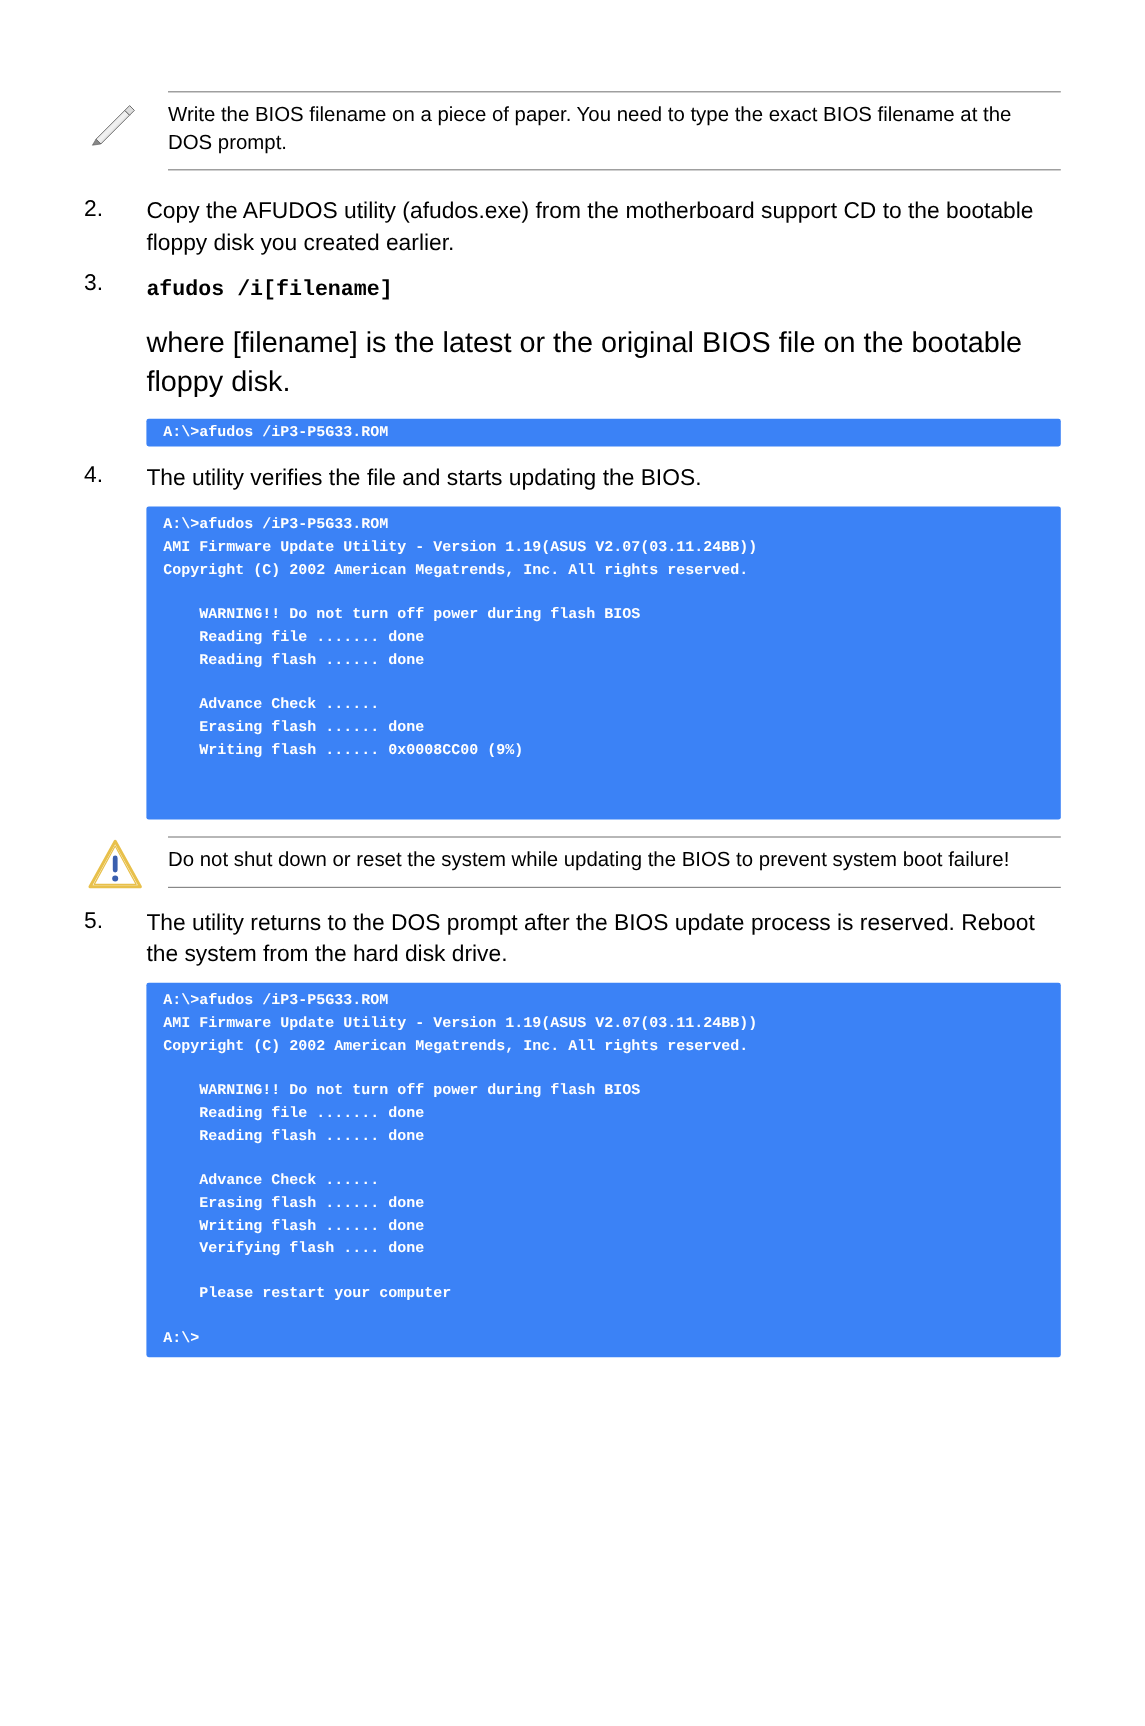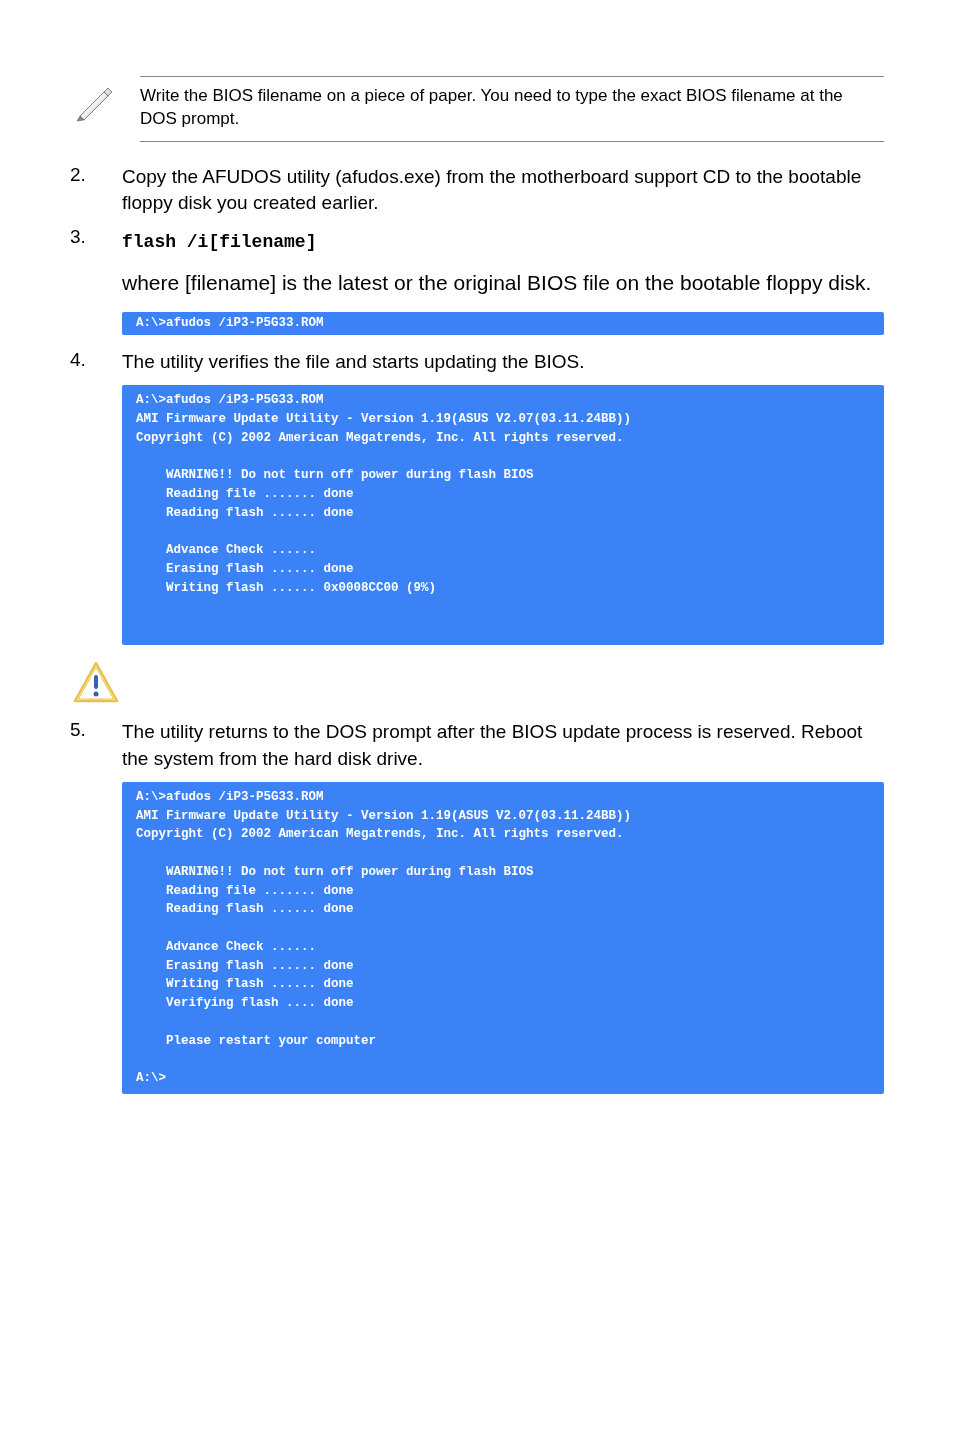--- a/index.html
+++ b/index.html
@@ -6,21 +6,21 @@
   html, body { width: 954px; height: 1438px; background: #fff; font-family: Arial, Helvetica, sans-serif; color: #000; }
   .page { padding: 40px 70px 20px 70px; position: relative; height: 100%; margin-top: 36px; }
   .callout { display: flex; align-items: flex-start; gap: 18px; margin-bottom: 8px; }
   .callout .icon { width: 52px; flex-shrink: 0; display: flex; justify-content: center; align-items: flex-start; padding-top: 2px; }
   .callout .body { flex: 1; border-top: 1px solid #888; border-bottom: 1px solid #888; padding: 8px 0 10px 0; font-size: 17px; line-height: 1.35; }
   .steps { margin-top: 22px; }
   .step { display: flex; gap: 20px; margin-bottom: 10px; }
   .step .num { width: 32px; font-size: 19px; flex-shrink: 0; }
   .step .body { flex: 1; font-size: 19px; line-height: 1.38; }
   .mono { font-family: "Courier New", Courier, monospace; font-weight: bold; font-size: 18px; display: block; margin-top: 4px; }
-  .para-indent { margin-left: 52px; font-size: 21px; line-height: 1.38; margin-top: 14px; margin-bottom: 14px; }
+  .para-indent { margin-left: 52px; font-size: 24px; line-height: 1.38; margin-top: 14px; margin-bottom: 14px; }
   .term { background: #3b82f6; color: #fff; font-family: "Courier New", Courier, monospace; font-size: 12.5px; font-weight: bold; line-height: 1.5; padding: 6px 14px 6px 14px; margin: 8px 0 14px 52px; white-space: pre; border-radius: 2px; overflow: hidden; }
   .term.small { padding: 2px 14px; }
   .term.tall1 { padding-bottom: 48px; }
   .footer { position: absolute; bottom: 28px; left: 70px; right: 70px; border-top: 1px solid #888; padding-top: 4px; display: flex; justify-content: space-between; font-size: 15px; }
 </style>
 </head>
 <body>
 
 <div class="page">
 
@@ -44,21 +44,21 @@
 
   <div class="steps">
     <div class="step">
       <div class="num">2.</div>
       <div class="body">Copy the AFUDOS utility (afudos.exe) from the motherboard support CD to the bootable floppy disk you created earlier.</div>
     </div>
 
     <div class="step">
       <div class="num">3.</div>
       <div class="body">
-        <span class="mono">flash /i[filename]</span>
+        <span class="mono">afudos /i[filename]</span>
       </div>
     </div>
   </div>
 
   <div class="para-indent">where [filename] is the latest or the original BIOS file on the bootable floppy disk.</div>
 
   <div class="term small">A:\&gt;afudos /iP3-P5G33.ROM</div>
 
   <div class="step">
     <div class="num">4.</div>
@@ -79,20 +79,21 @@
 
   <div class="callout">
     <div class="icon">
       <svg width="46" height="42" viewBox="0 0 46 42">
         <path d="M23 2 L44 40 L2 40 Z" fill="none" stroke="#e8c04a" stroke-width="2.5" stroke-linejoin="round"></path>
         <path d="M23 6 L40.5 38 L5.5 38 Z" fill="none" stroke="#e8c04a" stroke-width="1" stroke-linejoin="round"></path>
         <rect x="21" y="14" width="4" height="14" rx="2" fill="#3a5fae"></rect>
         <circle cx="23" cy="33" r="2.5" fill="#3a5fae"></circle>
       </svg>
     </div>
+    <div class="body">Do not shut down or reset the system while updating the BIOS to prevent system boot failure!</div>
   </div>
 
   <div class="step" style="margin-top:16px">
     <div class="num">5.</div>
     <div class="body">The utility returns to the DOS prompt after the BIOS update process is reserved. Reboot the system from the hard disk drive.</div>
   </div>
 
   <div class="term">A:\&gt;afudos /iP3-P5G33.ROM
 AMI Firmware Update Utility - Version 1.19(ASUS V2.07(03.11.24BB))
 Copyright (C) 2002 American Megatrends, Inc. All rights reserved.

